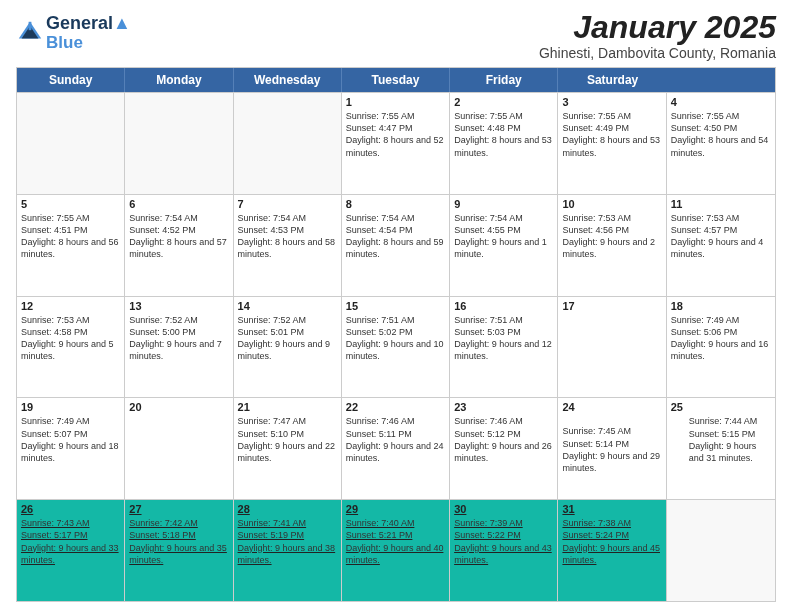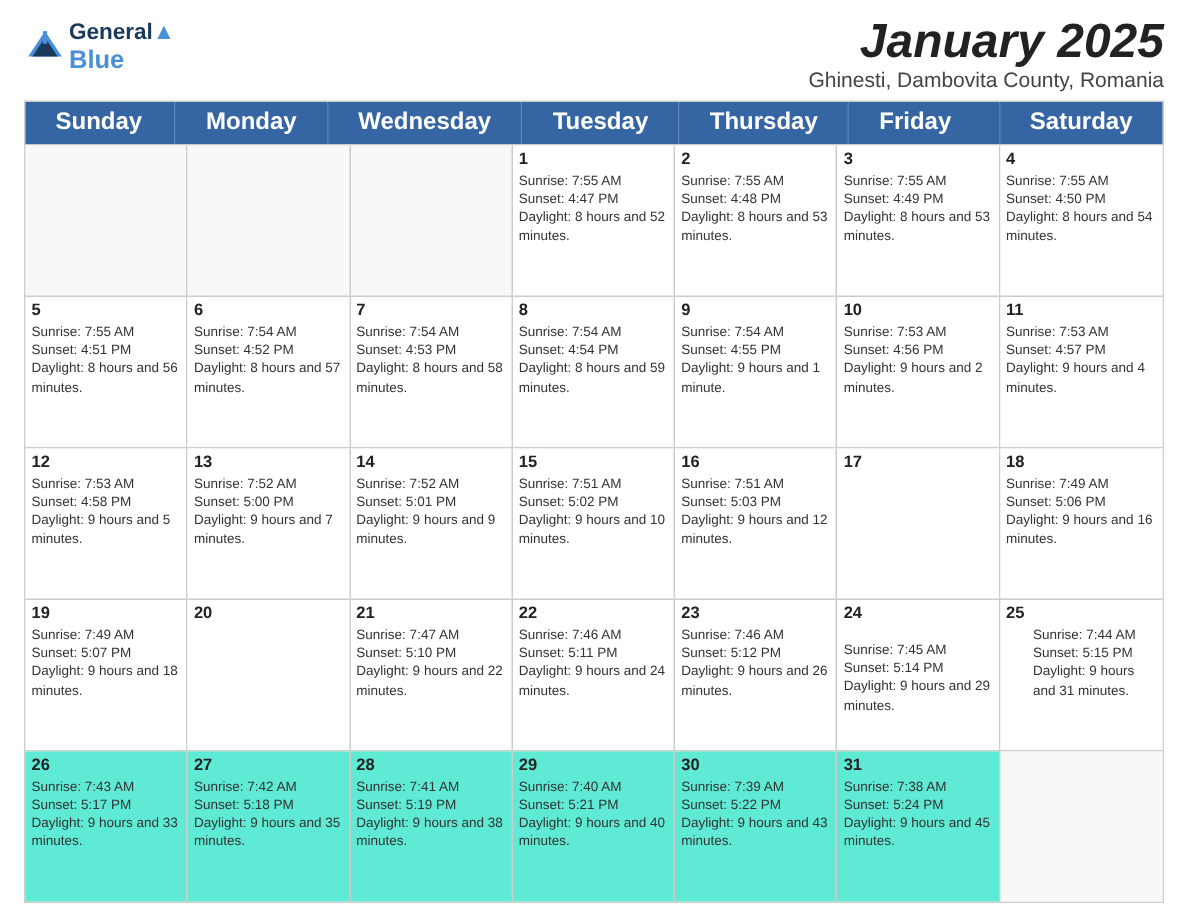--- a/index.html
+++ b/index.html
@@ -54,24 +54,24 @@
       flex-direction: column;
       border: 1px solid #ccc;
     }
     .cal-header {
       display: grid;
       grid-template-columns: repeat(7, 1fr);
       background: #3565a3;
     }
     .cal-header-cell {
       color: #fff;
-      font-size: 16px;
+      font-size: 12px;
       font-weight: bold;
       padding: 5px 20px;
-      text-align: left;
+      text-align: center;
       border-right: 1px solid #5580b8;
     }
     .cal-header-cell:last-child { border-right: none; }
     .cal-body {
       display: flex;
       flex-direction: column;
       flex: 1;
     }
     .cal-row {
       display: grid;
@@ -83,21 +83,21 @@
       border-right: 1px solid #ccc;
       padding: 3px 4px;
       font-size: 9.5px;
       color: #222;
       vertical-align: top;
       background: #fff;
       min-height: 0;
     }
     .cal-cell:last-child { border-right: none; }
     .cal-cell.empty { background: #f8f8f8; }
-    .cal-cell.shaded { background: #5eead4; }
+    .cal-cell.shaded { background: #14b8a6; text-decoration: underline; }
     .day-num {
       font-size: 11px;
       font-weight: bold;
       margin-bottom: 2px;
       display: block;
     }
     .cell-text {
       font-size: 9px;
       line-height: 1.35;
       color: #333;
@@ -108,37 +108,36 @@
 
 <div class="page">
   <div class="header">
     <div class="logo">
       <svg class="logo-icon" viewBox="0 0 40 40">
         <polygon points="20,4 36,28 4,28" fill="#4a90d9"></polygon>
         <polygon points="20,10 32,28 8,28" fill="#1a3a5c"></polygon>
         <rect x="18" y="4" width="4" height="12" fill="#4a90d9"></rect>
       </svg>
       <div>
-        <div style="font-size:15px;font-weight:bold;color:#1a3a5c;line-height:1.1;">General<span style="color:#4a90d9;">▲</span></div>
+        <div style="font-size:18px;font-weight:bold;color:#1a3a5c;line-height:1.1;">General<span style="color:#4a90d9;">▲</span></div>
         <div style="font-size:17px;font-weight:bold;color:#4a90d9;line-height:1.1;">Blue</div>
       </div>
     </div>
     <div class="title-block">
       <div class="month-title">January 2025</div>
       <div class="location">Ghinesti, Dambovita County, Romania</div>
     </div>
   </div>
 
   <div class="calendar">
     <div class="cal-header">
     <div class="cal-header-cell">Sunday</div>
         <div class="cal-header-cell">Monday</div>
         <div class="cal-header-cell">Wednesday</div>
         <div class="cal-header-cell">Tuesday</div>
-        <div class="cal-header-cell">Thursday</div>
         <div class="cal-header-cell">Friday</div>
         <div class="cal-header-cell">Saturday</div>
       </div>
     <div class="cal-body">
     <div class="cal-row">
           <div class="cal-cell empty"></div>
           <div class="cal-cell empty"></div>
           <div class="cal-cell empty"></div>
           <div class="cal-cell">
             <span class="day-num">1</span>

